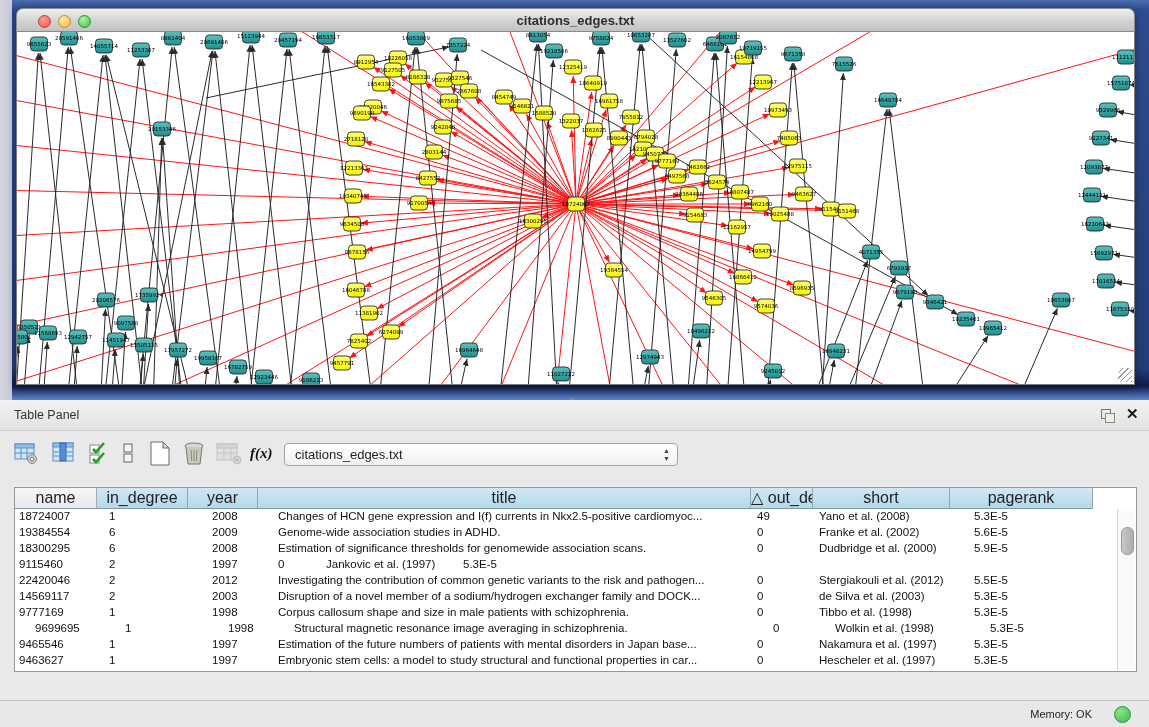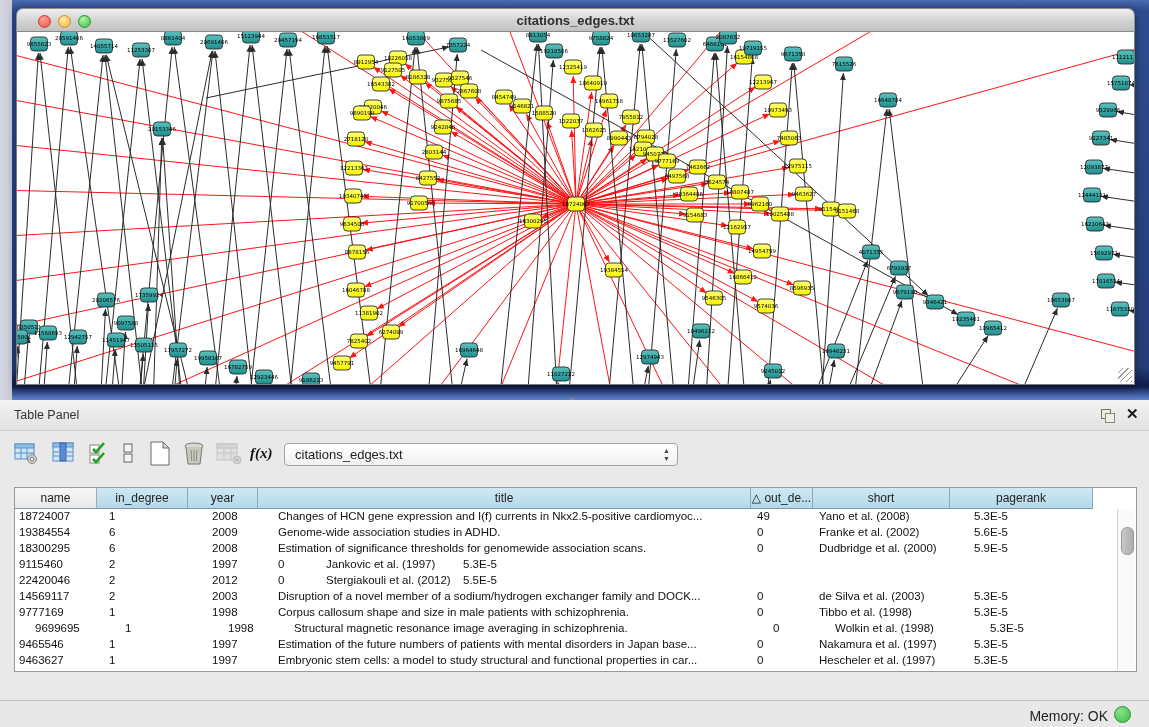--- a/index.html
+++ b/index.html
@@ -41,21 +41,21 @@
   .toolbar{position:absolute;left:0;top:31px;width:100%;height:54px;}
   .tb-icon{position:absolute;top:10px;width:24px;height:26px;}
   .combo{position:absolute;left:284px;top:12px;width:394px;height:23px;box-sizing:border-box;
       border:1px solid #a3a3a3;border-radius:4px;background:linear-gradient(#ffffff,#f1f1f1);
       font-size:13px;color:#222;line-height:21px;padding-left:10px;}
   .combo .arrows{position:absolute;right:7px;top:3px;font-size:7px;line-height:8px;color:#444;text-align:center;}
   
   .dtable{position:absolute;left:14px;top:87px;width:1123px;height:185px;background:#fff;
       border:1px solid #979797;box-sizing:border-box;overflow:hidden;}
   .thead{display:flex;height:21px;}
-  .th{box-sizing:border-box;height:21px;line-height:20px;text-align:center;font-size:12px;color:#222;
+  .th{box-sizing:border-box;height:21px;line-height:20px;text-align:center;font-size:16px;color:#222;
       background:linear-gradient(#cfe8f4,#b4d9ea);border-right:1px solid #8fa8b6;
       border-bottom:1px solid #7e98a6;overflow:hidden;white-space:nowrap;flex:0 0 auto;}
   .th.first{background:linear-gradient(#f6f6f6,#e9e9e9);border-right:1px solid #aaa;}
   .tbody{position:absolute;left:0;top:21px;right:0;bottom:0;}
   .tr{display:flex;height:16px;}
   .td{box-sizing:border-box;height:16px;line-height:15px;font-size:11.5px;color:#111;
       overflow:hidden;white-space:nowrap;flex:0 0 auto;}
   .tr .td:nth-child(1){padding-left:4px;}
   .tr .td:nth-child(2){padding-left:12px;}
   .tr .td:nth-child(3){padding-left:24px;}
@@ -70,21 +70,21 @@
   
   .tabs{position:absolute;left:424px;top:274px;height:22px;display:flex;
       border:1px solid #9f9f9f;border-radius:5px;overflow:hidden;background:#fff;}
   .tab{height:22px;line-height:22px;padding:0 14px;font-size:12.5px;color:#222;background:#fdfdfd;
       border-right:1px solid #c2c2c2;}
   .tab:last-child{border-right:none;}
   .tab.sel{background:linear-gradient(#9b9b9b,#828282);color:#fff;}
   
   .statusbar{position:absolute;left:0;top:300px;width:100%;height:27px;background:#e8e8e8;
       border-top:1px solid #c2c2c2;}
-  .mem-label{position:absolute;right:41px;top:7px;font-size:14px;color:#222;}
+  .mem-label{position:absolute;right:57px;top:7px;font-size:11px;color:#222;}
   .mem-dot{position:absolute;right:18px;top:5px;width:15px;height:15px;border-radius:50%;
       background:radial-gradient(circle at 35% 30%,#8ae48a,#3cbb45);border:1px solid #2d9338;}
 </style>
 </head>
 <body>
 
 <div id="app">
 
   <div class="left-strip"></div>
   <div class="desktop"></div>
@@ -910,20 +910,21 @@
             <div class="td" style="width: 91px;">2</div>
             <div class="td" style="width: 70px;">1997</div>
             <div class="td" style="width: 62px;">0</div>
             <div class="td" style="width: 137px;">Jankovic et al. (1997)</div>
             <div class="td" style="width: 143px;">5.3E-5</div>
           </div>
           <div class="tr">
             <div class="td" style="width: 82px;">22420046</div>
             <div class="td" style="width: 91px;">2</div>
             <div class="td" style="width: 70px;">2012</div>
+            <div class="td" style="width: 493px;">Investigating the contribution of common genetic variants to the risk and pathogen...</div>
             <div class="td" style="width: 62px;">0</div>
             <div class="td" style="width: 137px;">Stergiakouli et al. (2012)</div>
             <div class="td" style="width: 143px;">5.5E-5</div>
           </div>
           <div class="tr">
             <div class="td" style="width: 82px;">14569117</div>
             <div class="td" style="width: 91px;">2</div>
             <div class="td" style="width: 70px;">2003</div>
             <div class="td" style="width: 493px;">Disruption of a novel member of a sodium/hydrogen exchanger family and DOCK...</div>
             <div class="td" style="width: 62px;">0</div>

